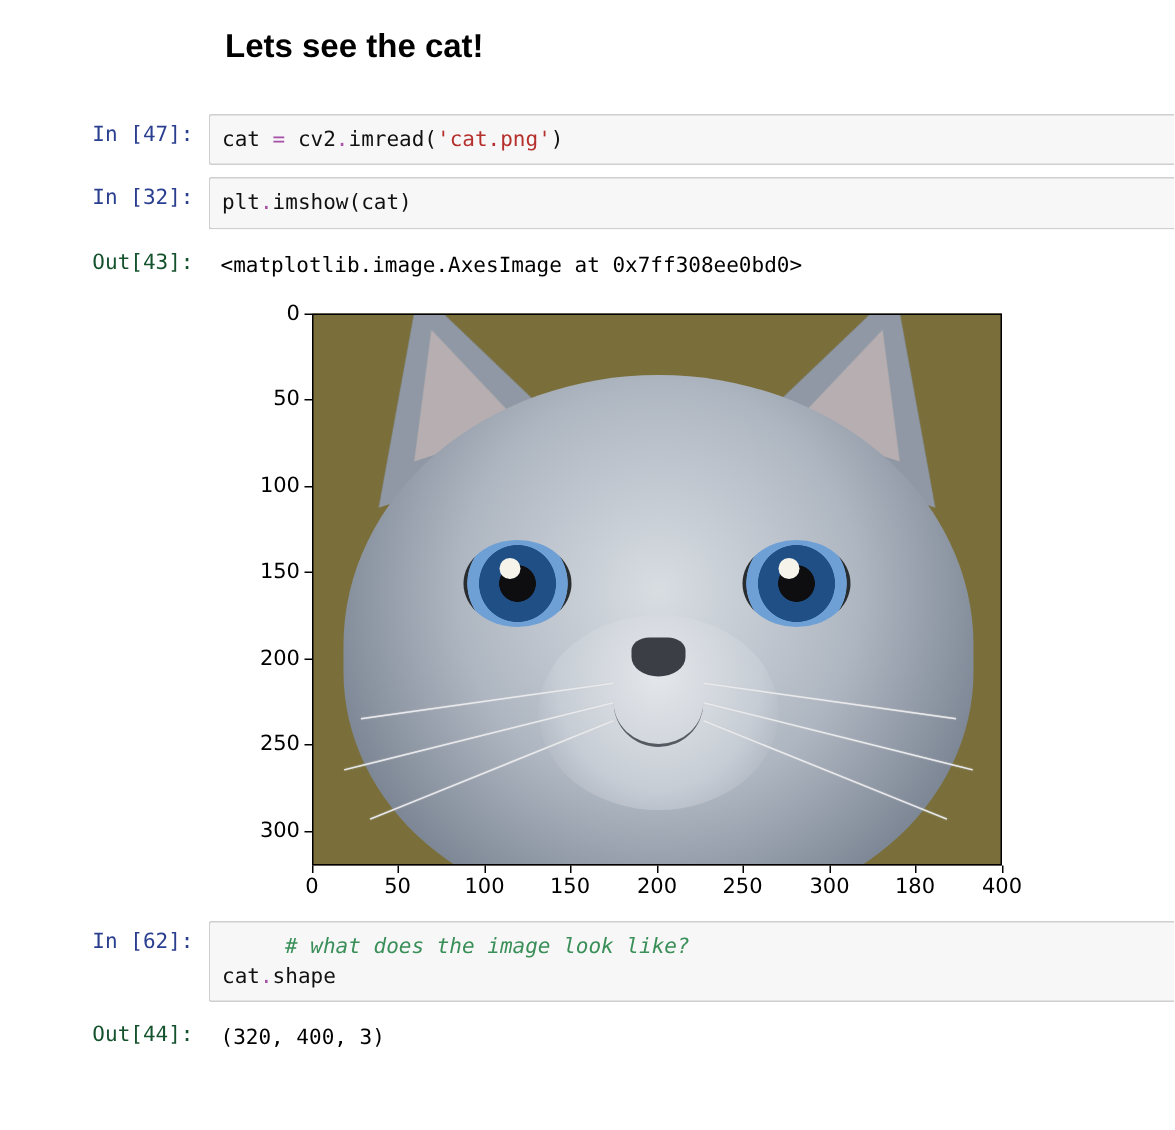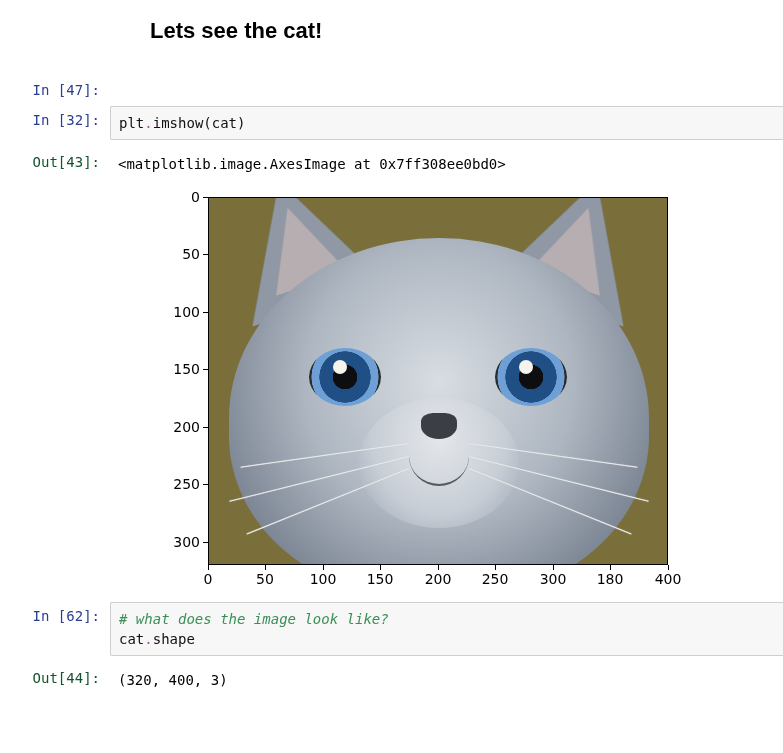--- a/index.html
+++ b/index.html
@@ -11,21 +11,21 @@
     background: #fff;
     color: #000;
     width: 783px;
   }
   .notebook { padding: 0; }
   .heading {
     font-weight: 700;
     font-size: 22px;
     margin: 18px 0 32px 150px;
   }
-  .cell { display: flex; align-items: flex-start; margin-bottom: 8px; }
+  .cell { display: flex; align-items: flex-start; margin-bottom: 8px; padding-left: 29px; }
   .prompt {
     width: 110px;
     flex: 0 0 110px;
     text-align: right;
     padding: 6px 10px 0 0;
     font-family: "DejaVu Sans Mono", Menlo, Consolas, monospace;
     font-size: 14px;
   }
   .prompt.in  { color: #2a3f8f; }
   .prompt.out { color: #14532d; }
@@ -48,21 +48,21 @@
     font-family: "DejaVu Sans Mono", Menlo, Consolas, monospace;
     font-size: 14px;
     line-height: 1.45;
     white-space: pre;
   }
   
   .tok-name  { color: #111; }
   .tok-op    { color: #a752a7; }
   .tok-func  { color: #111; }
   .tok-str   { color: #b5302c; }
-  .tok-comment { color: #3a8f58; font-style: italic; }
+  .tok-comment { color: #3a8f58; font-style: italic; margin-left: 42px; }
 
   
   .plot-wrap {
     margin: 8px 0 8px 120px;
     width: 600px;
   }
   .plot-box {
     position: relative;
     width: 560px;
     height: 405px;
@@ -154,20 +154,21 @@
 </style>
 </head>
 <body>
 
 <div class="notebook">
 
   <div class="heading">Lets see the cat!</div>
 
   <div class="cell">
     <div class="prompt in">In [47]:</div>
+    <div class="code-input"><span class="tok-name">cat</span><span class="tok-op"> = </span><span class="tok-name">cv2</span><span class="tok-op">.</span><span class="tok-func">imread</span><span class="tok-name">(</span><span class="tok-str">'cat.png'</span><span class="tok-name">)</span></div>
   </div>
 
   <div class="cell">
     <div class="prompt in">In [32]:</div>
     <div class="code-input"><span class="tok-name">plt</span><span class="tok-op">.</span><span class="tok-func">imshow</span><span class="tok-name">(</span><span class="tok-name">cat</span><span class="tok-name">)</span></div>
   </div>
 
   <div class="cell">
     <div class="prompt out">Out[43]:</div>
     <div class="code-output-text">&lt;matplotlib.image.AxesImage at 0x7ff308ee0bd0&gt;</div>

